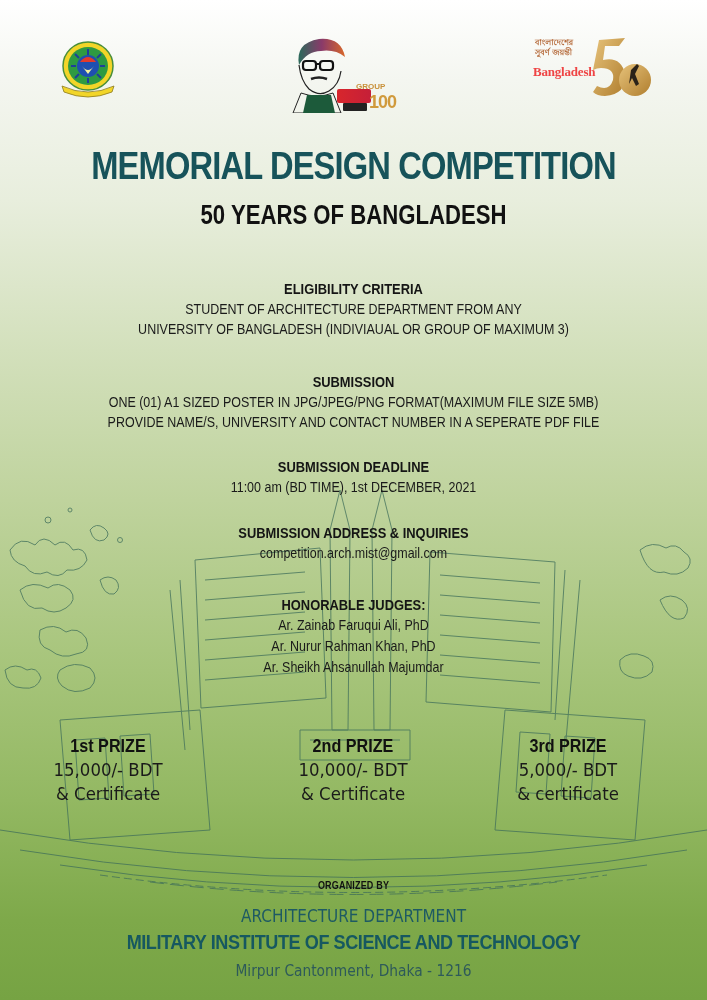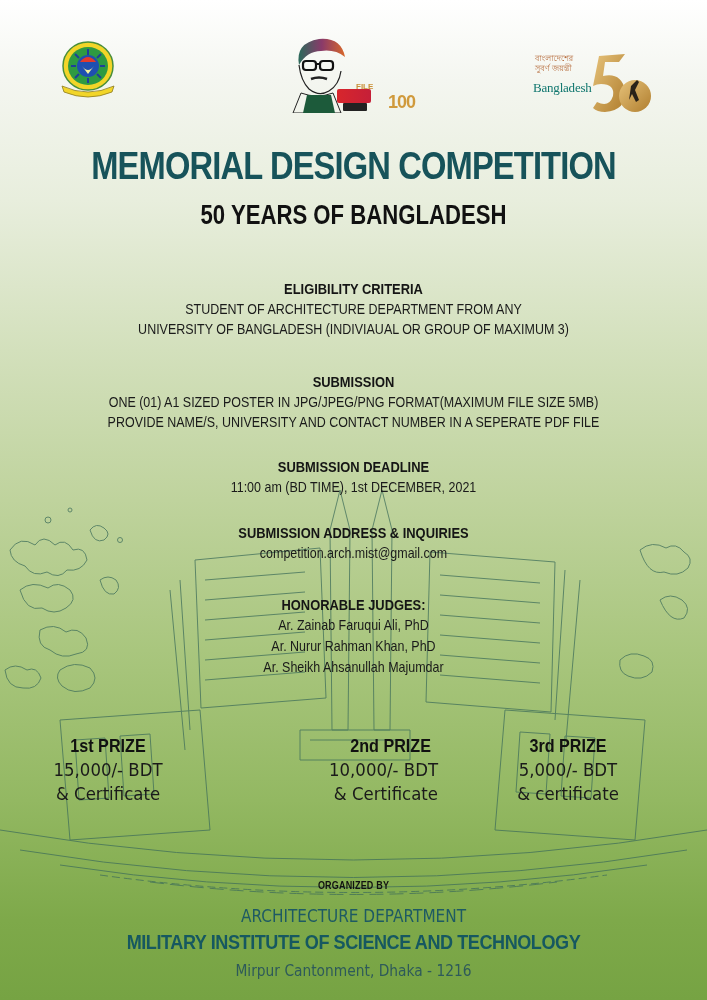--- a/index.html
+++ b/index.html
@@ -30,44 +30,43 @@
     }
 
     .content { position: relative; z-index: 1; }
 
     
     .logo-row { position: absolute; top: 0; left: 0; width: 707px; height: 130px; }
     .logo { position: absolute; }
 
     .logo-mist { left: 56px; top: 38px; width: 64px; height: 64px; }
     .logo-mujib { left: 285px; top: 35px; width: 115px; height: 78px; }
-    .logo-bd50 { left: 533px; top: 52px; width: 118px; height: 66px; }
+    .logo-bd50 { left: 533px; top: 36px; width: 118px; height: 66px; font-weight: bold; }
 
     .bd50-text {
       position: absolute; left: 0; top: 28px;
       font-family: "Liberation Serif", serif;
-      font-size: 13px; color: #0f766e;
+      font-size: 13px; color: #ef4444;
       letter-spacing: -0.2px;
     }
     .bd50-bn {
       position: absolute; left: 2px; top: 2px;
       font-size: 8px; color: #b56a3a; line-height: 10px;
       font-family: "DejaVu Sans", sans-serif;
     }
     .mujib-label {
       position: absolute; left: 71px; top: 48px;
       font-size: 8px; font-weight: bold; color: #c9913a;
       line-height: 8px;
     }
     .mujib-100 {
       position: absolute; left: 84px; top: 57px;
       font-size: 18px; font-weight: bold; color: #d09a3c;
       font-family: "Liberation Sans", sans-serif;
       letter-spacing: -1px;
-      margin-left: 19px;
     }
     .mujib-bn {
       position: absolute; left: 52px; top: 54px;
       width: 34px; height: 14px;
       background: linear-gradient(90deg, #d8262c, #c51f38);
       border-radius: 2px;
     }
     .mujib-bn2 {
       position: absolute; left: 58px; top: 68px;
       width: 24px; height: 8px;
@@ -126,21 +125,21 @@
       font-weight: bold; font-size: 19px; color: #111;
       transform: scaleX(0.85); display: block;
       line-height: 24px;
     }
     .prize .p-line {
       font-size: 18px; color: #1a1a1a; line-height: 24px;
       font-family: "DejaVu Sans", sans-serif;
       transform: scaleX(0.92); display: block;
     }
     .prize-1 { left: 8px; }
-    .prize-2 { left: 246px; text-align: right; }
+    .prize-2 { left: 253px; }
     .prize-3 { left: 468px; }
 
     
     .organized {
       position: absolute; top: 880px; left: 0; width: 707px;
       text-align: center; font-weight: bold; font-size: 10px; color: #111;
       letter-spacing: 0.2px;
       transform: scaleX(0.9);
     }
     .dept {
@@ -257,21 +256,21 @@
         <path d="M14 30 q2 16 10 24 q10 8 20 2 q10 -6 12 -20" fill="none" stroke="#222" stroke-width="1.2"></path>
         <rect x="18" y="26" width="13" height="9" rx="3" fill="none" stroke="#111" stroke-width="2.2"></rect>
         <rect x="35" y="26" width="13" height="9" rx="3" fill="none" stroke="#111" stroke-width="2.2"></rect>
         <line x1="31" y1="29" x2="35" y2="29" stroke="#111" stroke-width="2"></line>
         <path d="M26 44 q8 -3 16 0" stroke="#222" stroke-width="2.5" fill="none"></path>
         <path d="M8 78 l8 -20 q16 6 32 0 l8 20 z" fill="none" stroke="#222" stroke-width="1"></path>
         <path d="M22 60 l24 0 l4 18 l-32 0 z" fill="#1c5a3a"></path>
       </svg>
       <div class="mujib-bn"></div>
       <div class="mujib-bn2"></div>
-      <div class="mujib-label">FILE</div>
+      <div class="mujib-label">GROUP</div>
       <div class="mujib-100">100</div>
     </div>
 
     <div class="logo logo-bd50">
       <div class="bd50-bn">
         <div>বাংলাদেশের</div>
         <div>সুবর্ণ জয়ন্তী</div>
       </div>
       <div class="bd50-text">Bangladesh</div>
       <svg style="position:absolute;left:60px;top:0" width="60" height="66" viewBox="0 0 60 66">

